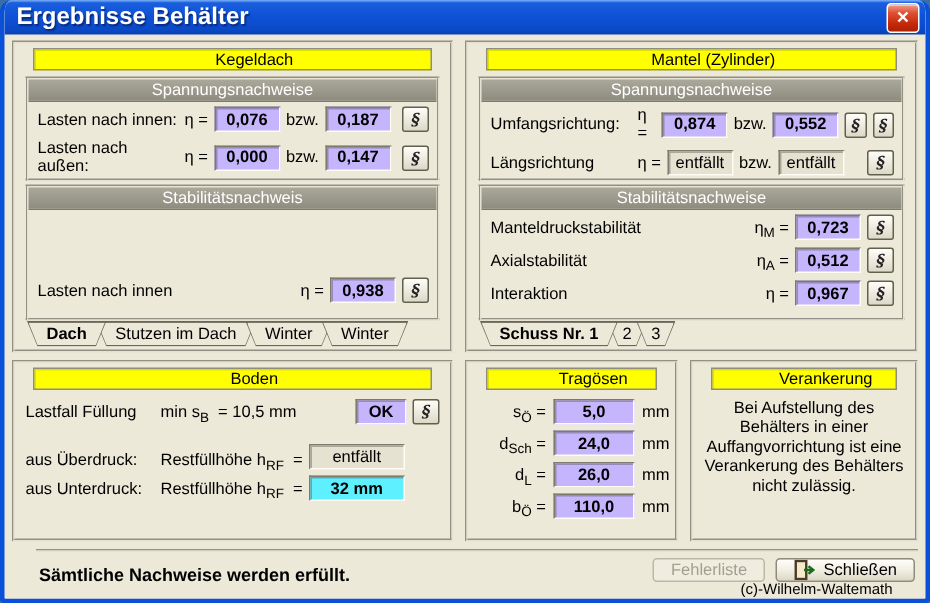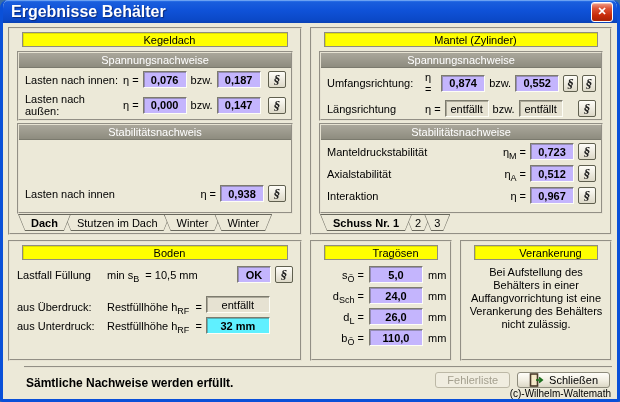--- a/index.html
+++ b/index.html
@@ -87,21 +87,21 @@
   .v-text { font-size:11px; text-align:center; padding:4px 5px; line-height:13px; }
 
   .footer { position:absolute; left:21px; right:5px; bottom:2px; height:31px; box-sizing:border-box;
             border-top:2px groove #e6e2d2; padding:4px 2px 2px; display:flex; align-items:flex-start; gap:7px; }
   .status { font-weight:bold; font-size:12px; flex:1; margin-top:4px; }
   .btn { height:16px; font-size:11px; padding:0 11px; font-family:inherit;
          background:linear-gradient(180deg,#fffef9 0%, #f0ede0 55%, #dcd8c6 100%);
          border:1px solid #8e8c7c; border-radius:3px; display:inline-flex; align-items:center; gap:5px;
          cursor:pointer; }
   .btn.disabled { color:#a39f8e; border-color:#bcb8a6; background:#f0ede0; cursor:default; }
-  .copyright { position:absolute; right:6px; bottom:0; font-size:10px; z-index:3; color:#000; }
+  .copyright { position:absolute; right:22px; bottom:0; font-size:10px; z-index:3; color:#000; }
 </style>
 </head>
 <body>
 
 <div class="window">
 
   <div class="titlebar">
     <span class="title">Ergebnisse Behälter</span>
     <div class="close-btn">
       <span>✕</span>

